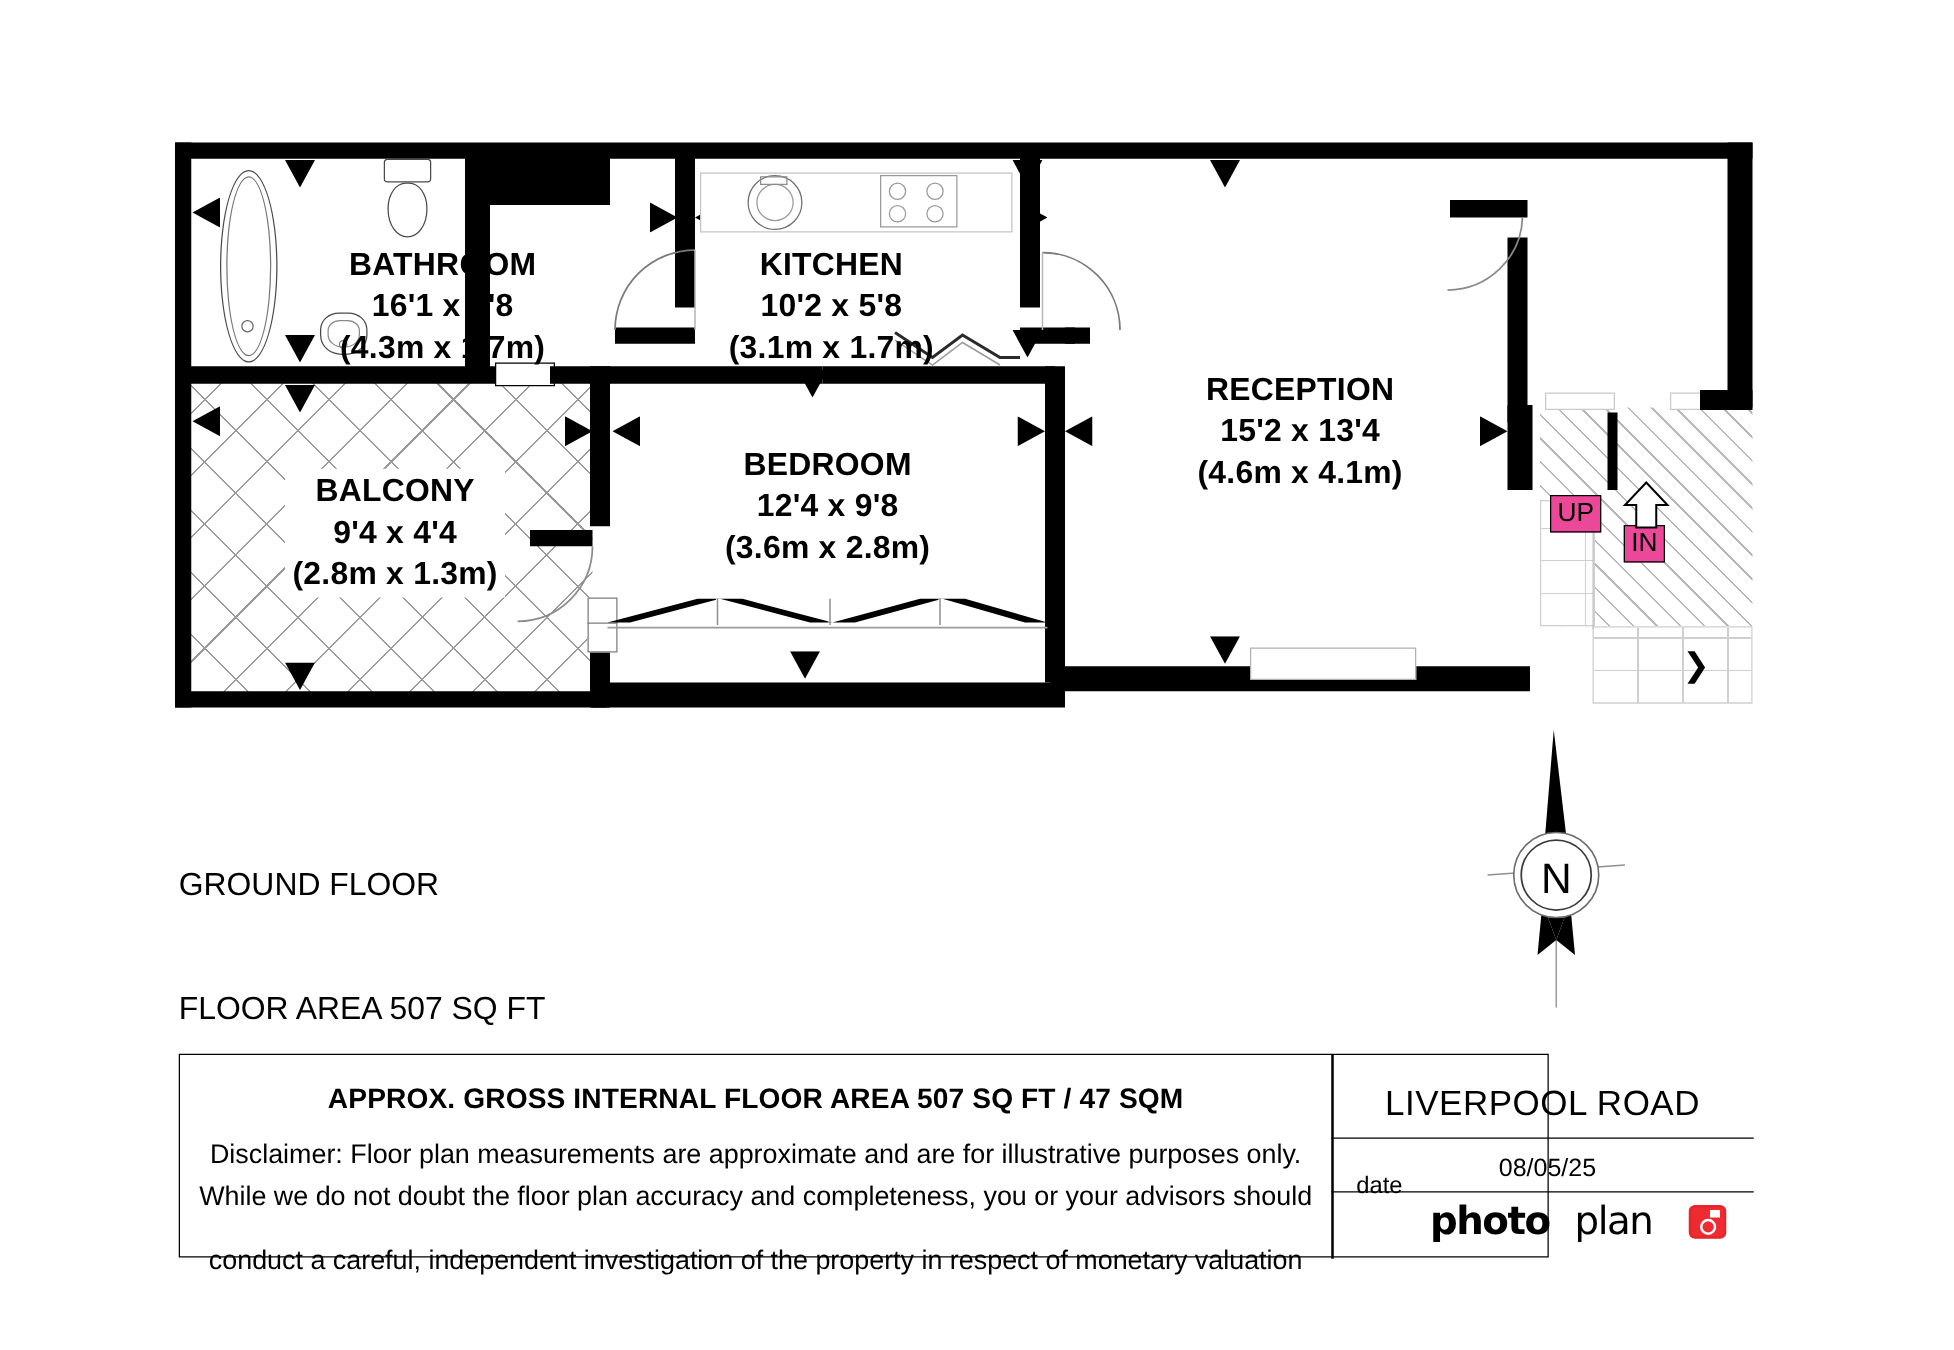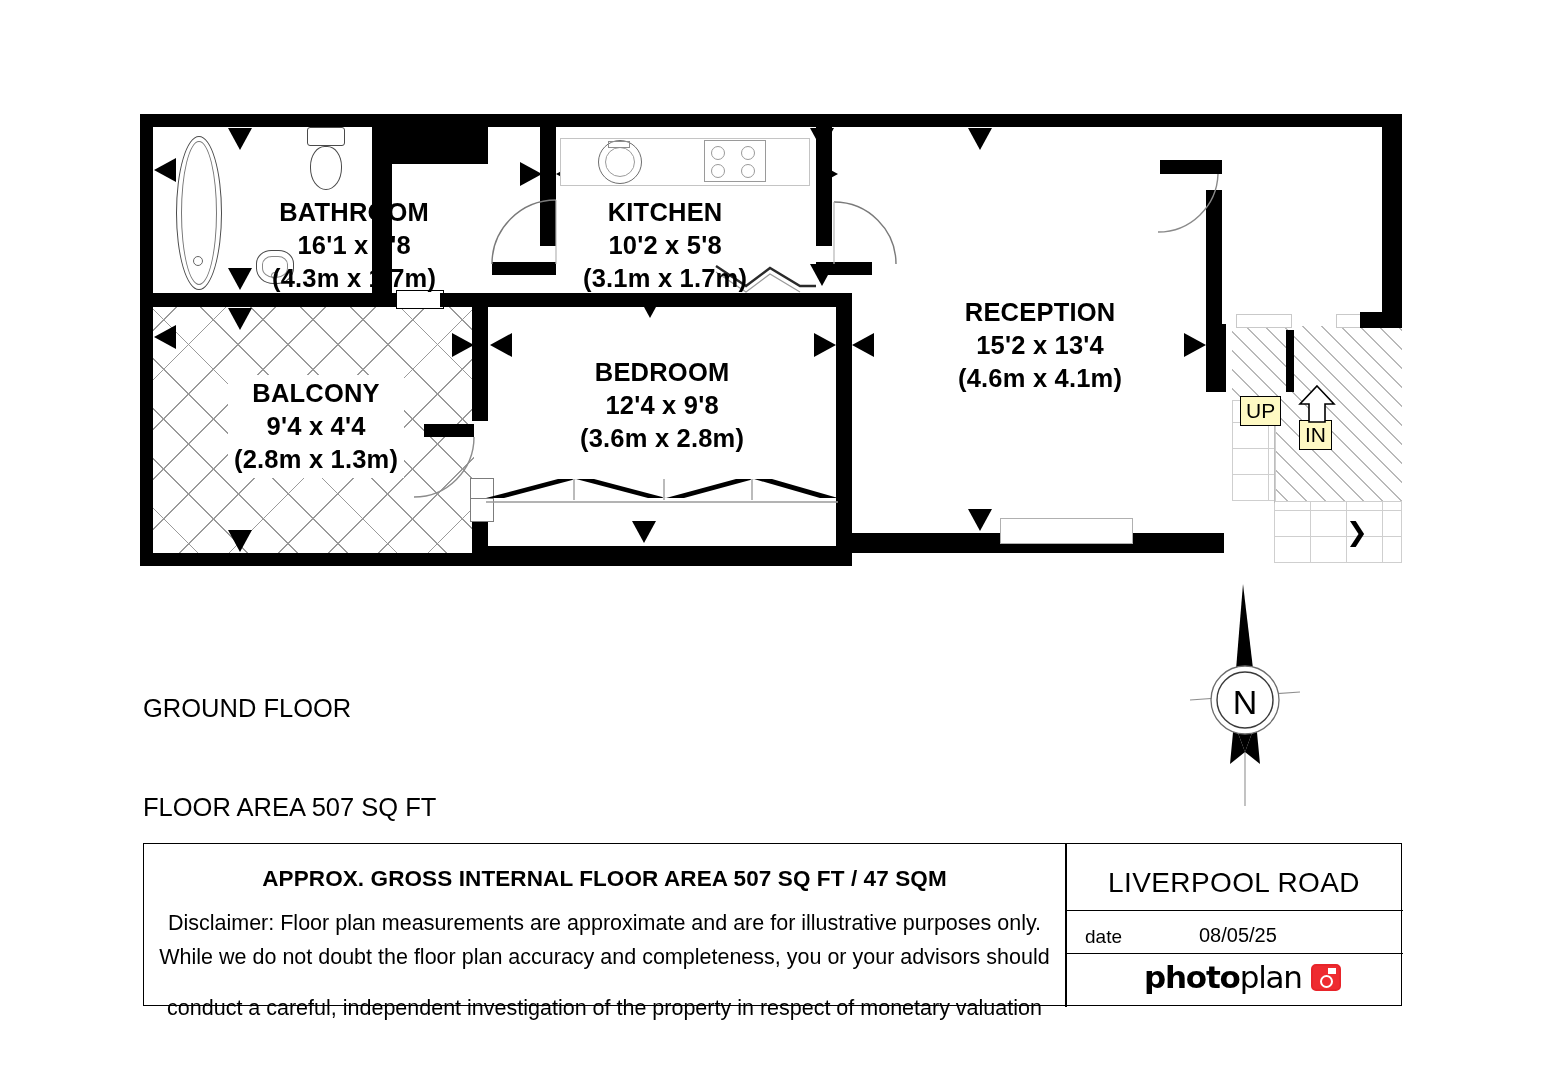--- a/index.html
+++ b/index.html
@@ -32,21 +32,21 @@
     background-image:repeating-linear-gradient(45deg, transparent 0 12px, #b9b9b9 12px 13.4px);
   }
   .grid-th{
     background-color:#fff;
     background-image:
       repeating-linear-gradient(0deg, transparent 0 25px, #cfcfcf 25px 26px),
       repeating-linear-gradient(90deg, transparent 0 35px, #cfcfcf 35px 36px);
   }
 
   
-  .tagbox{position:absolute;background:#fef9c3;border:1.4px solid #000;
+  .tagbox{position:absolute;background:#ec4899;border:1.4px solid #000;
           font-size:21px;line-height:1;padding:3px 5px 4px 5px;font-weight:400;}
 
   
   .outline{position:absolute;border:1.5px solid #4a4a4a;background:#fff;}
 
   
   .gfblock{position:absolute;font-size:25.5px;line-height:33px;white-space:pre;}
 
   
   .infobox{position:absolute;border:1.6px solid #000;background:#fff;box-sizing:border-box;}
@@ -310,36 +310,36 @@
     <line x1="0" y1="122" x2="110" y2="114" stroke="#8f8f8f" stroke-width="1.2"></line>
     <polygon points="53,6 66,116 44,116" fill="#000"></polygon>
     <polygon points="44,144 55,174 66,144 55,152" fill="#000"></polygon>
     <polygon points="44,144 55,174 40,186" fill="#000"></polygon>
     <polygon points="66,144 55,174 70,186" fill="#000"></polygon>
     <circle cx="55" cy="122" r="34" fill="#fff" stroke="#6d6d6d" stroke-width="1.3"></circle>
     <circle cx="55" cy="122" r="28" fill="#fff" stroke="#3a3a3a" stroke-width="1.4"></circle>
     <text x="55" y="136" text-anchor="middle" font-family="Liberation Sans, sans-serif" font-size="34" fill="#000">N</text>
   </svg>
 
-  <div class="infobox" style="left:143px;top:843px;width:1259px;height:163px;">
+  <div class="infobox" style="left:143px;top:843px;width:1096px;height:163px;">
     <div class="vline" style="left:921px;top:0;height:163px;"></div>
 
     <div class="info-title" style="position:absolute;left:0;top:22px;width:921px;">APPROX. GROSS INTERNAL FLOOR AREA 507 SQ FT / 47 SQM</div>
 
     <div class="disc-line" style="position:absolute;left:0;top:62px;width:921px;">Disclaimer: Floor plan measurements are approximate and are for illustrative purposes only.</div>
     <div class="disc-line" style="position:absolute;left:0;top:96px;width:921px;">While we do not doubt the floor plan accuracy and completeness, you or your advisors should</div>
     <div class="disc-line" style="position:absolute;left:0;top:147px;width:921px;">conduct a careful, independent investigation of the property in respect of monetary valuation</div>
 
     <div class="addr" style="left:921px;top:23px;width:338px;">LIVERPOOL ROAD</div>
     <div class="hline" style="left:921px;top:66px;width:338px;"></div>
-    <div class="datelbl" style="left:941px;top:82px;">date</div>
+    <div class="datelbl" style="left:941px;top:94px;">date</div>
     <div class="dateval" style="left:1055px;top:80px;">08/05/25</div>
     <div class="hline" style="left:921px;top:109px;width:338px;"></div>
 
-    <div class="logo" style="left:1000px;top:115px;">
+    <div class="logo" style="left:1000px;top:115px;gap:20px;">
       <span class="p1">photo</span>
       <span class="p2">plan</span>
       <span class="cam">
         <span class="vf"></span>
         <span class="lens"></span>
       </span>
     </div>
   </div>
 
 </div>

